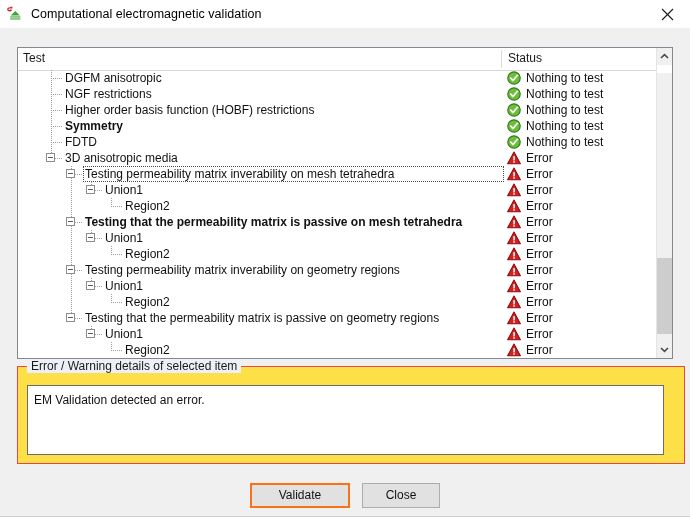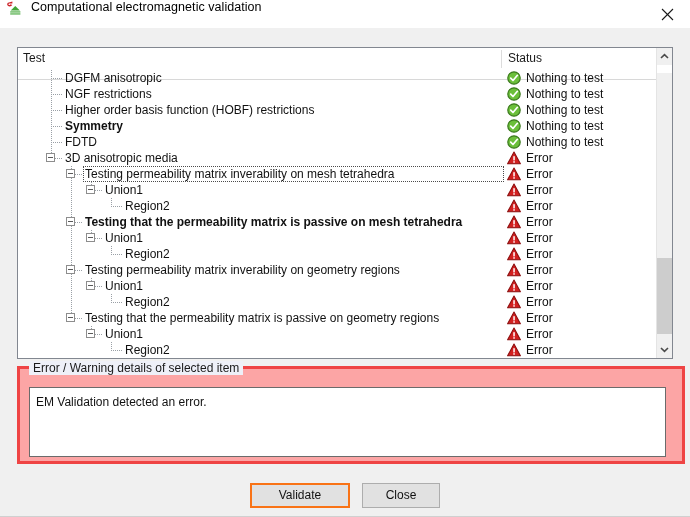--- a/index.html
+++ b/index.html
@@ -16,21 +16,21 @@
     width: 690px; height: 517px;
     background: #f0f0f0;
     overflow: hidden;
   }
 
   
   #titlebar {
     position: absolute; left: 0; top: 0;
     width: 690px; height: 28px;
     background: #ffffff;
-    display: flex; 
+    display: flex; align-items: center;
   }
   #app-icon {
     position: relative;
     width: 18px; height: 18px;
     margin-left: 6px; margin-right: 7px;
     flex: 0 0 auto;
   }
   #title-text {
     font-size: 12.5px;
     color: #000000;
@@ -56,21 +56,21 @@
   #tree-panel {
     position: absolute;
     left: 17px; top: 19px;
     width: 656px; height: 312px;
     background: #ffffff;
     border: 1px solid #828790;
     overflow: hidden;
   }
   #tree-header {
     position: absolute; left: 0; top: 0;
-    width: 100%; height: 32px;
+    width: 100%; height: 23px;
     background: #ffffff;
     border-bottom: 1px solid #d8d8d8;
   }
   .hdr-cell {
     position: absolute; top: 3px;
     font-size: 12px; color: #1a1a1a;
     white-space: nowrap;
   }
   #hdr-test { left: 5px; }
   #hdr-status { left: 490px; }
@@ -186,22 +186,22 @@
     position: absolute; left: 0; top: 0;
     width: 15px; height: 8px;
     background: #ffffff;
   }
 
   
   #groupbox {
     position: absolute;
     left: 17px; top: 338px;
     width: 668px; height: 98px;
-    border: 3px solid #ef4444;
-    background: #fca5a5;
+    border: 1px solid #ef4444;
+    background: #fde047;
   }
   #groupbox-title {
     position: absolute;
     left: 9px; top: -8px;
     padding: 0 4px;
     background: #eef0f8;
     font-size: 12px;
     color: #1a1a1a;
     white-space: nowrap;
   }

